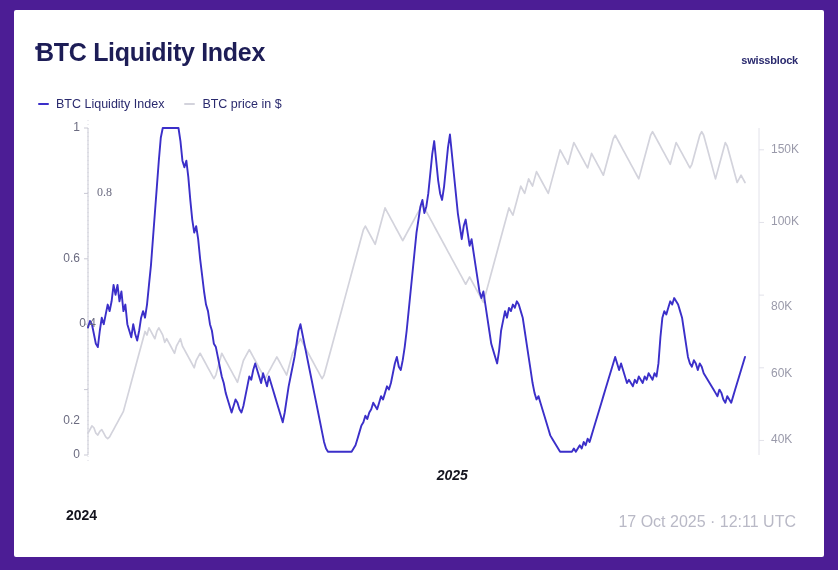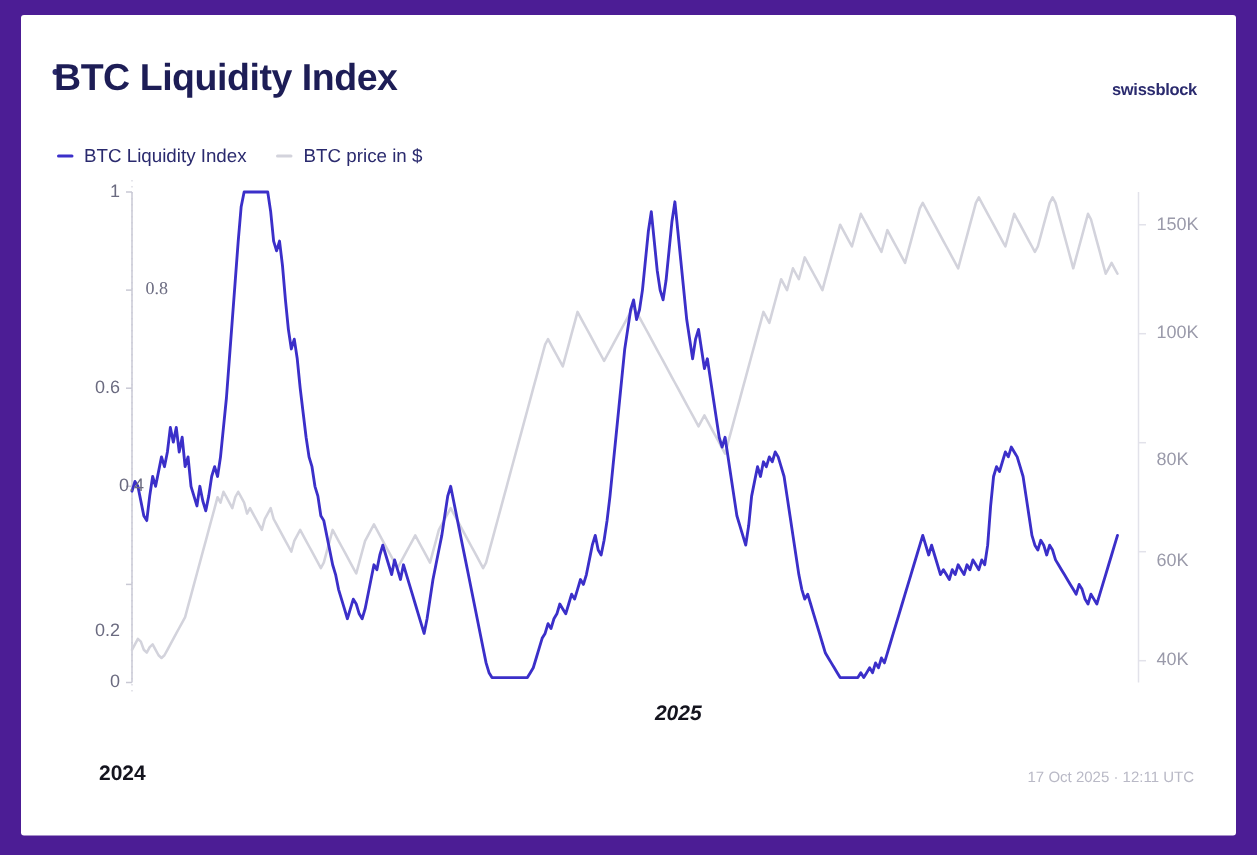--- a/index.html
+++ b/index.html
@@ -101,21 +101,21 @@
     position: absolute;
     left: 56px;
     top: 503px;
     font-size: 12px;
     color: #b9b9c6;
   }
   #footer-right {
     position: absolute;
     right: 28px;
     top: 503px;
-    font-size: 10px;
+    font-size: 16px;
     color: #b9b9c6;
     text-align: center;
   }
 </style>
 </head>
 <body>
 
 <div id="root">
   <div id="card">
 

